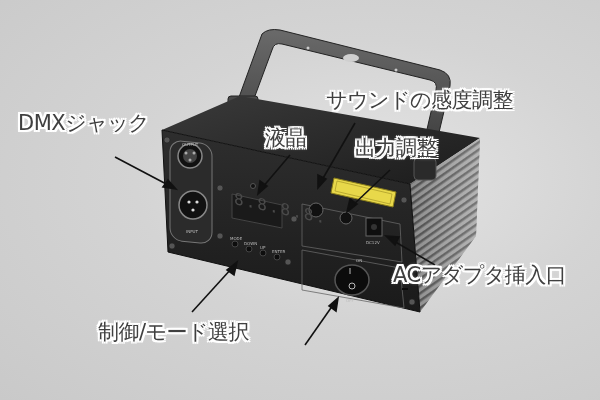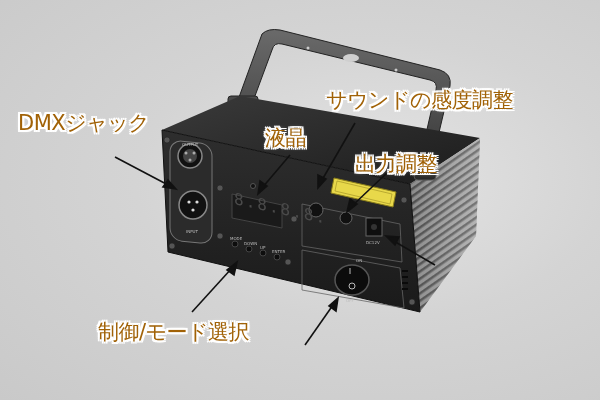--- a/index.html
+++ b/index.html
@@ -3,21 +3,21 @@
   <meta charset="utf-8">
   <style>
     html, body { margin:0; padding:0; }
     body {
       width:600px; height:400px; overflow:hidden; position:relative;
       background: radial-gradient(ellipse at 62% 45%, #e4e4e4 0%, #d4d4d4 45%, #c9c9c9 100%);
       font-family: "DejaVu Sans", sans-serif;
     }
     .stage { position:absolute; left:0; top:0; width:600px; height:400px; }
     .label {
-      position:absolute; color:#a16207; font-size:21px; line-height:1; white-space:nowrap;
+      position:absolute; color:#404040; font-size:21px; line-height:1; white-space:nowrap;
       text-shadow:
         -2px -2px 0 #fff, 2px -2px 0 #fff, -2px 2px 0 #fff, 2px 2px 0 #fff,
         0 -2px 0 #fff, 0 2px 0 #fff, -2px 0 0 #fff, 2px 0 0 #fff,
         0 0 4px #fff;
       letter-spacing:-0.5px;
     }
     svg.device { position:absolute; left:0; top:0; }
     .lcd-text {
       position:absolute; font-family:"DejaVu Sans Mono", monospace; color:#4a4a4a;
       font-size:16px; letter-spacing:2px;
@@ -151,15 +151,16 @@
   <span class="tiny" style="left:244px; top:241px;">DOWN</span>
   <span class="tiny" style="left:260px; top:245px;">UP</span>
   <span class="tiny" style="left:272px; top:249px;">ENTER</span>
   <span class="tiny" style="left:366px; top:240px;">DC12V</span>
   <span class="tiny" style="left:356px; top:258px;">ON</span>
   <span class="tiny" style="left:346px; top:298px;">OFF</span>
 
   <div class="label" style="left:18px; top:113px;">DMXジャック</div>
   <div class="label" style="left:265px; top:128px;">液晶</div>
   <div class="label" style="left:326px; top:90px;">サウンドの感度調整</div>
-  <div class="label" style="left:355px; top:154px;">出力調整</div>
+  <div class="label" style="left:355px; top:138px;">出力調整</div>
+  <div class="label" style="left:393px; top:265px;">ACアダプタ挿入口</div>
   <div class="label" style="left:68px; top:322px;margin-left:30px;">制御/モード選択</div>
 </div>
 
 </body></html>

